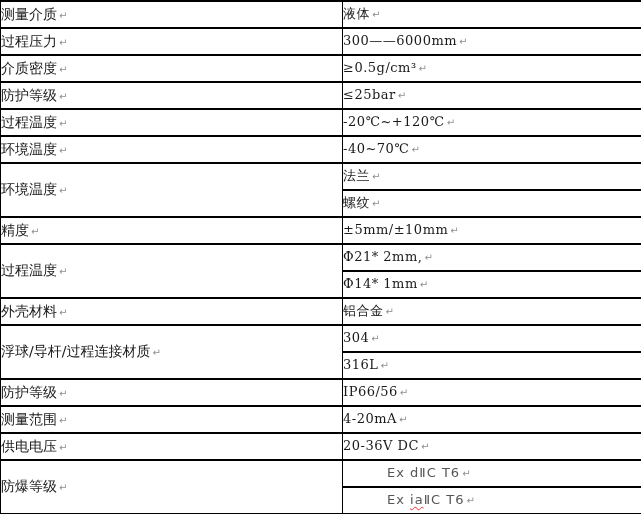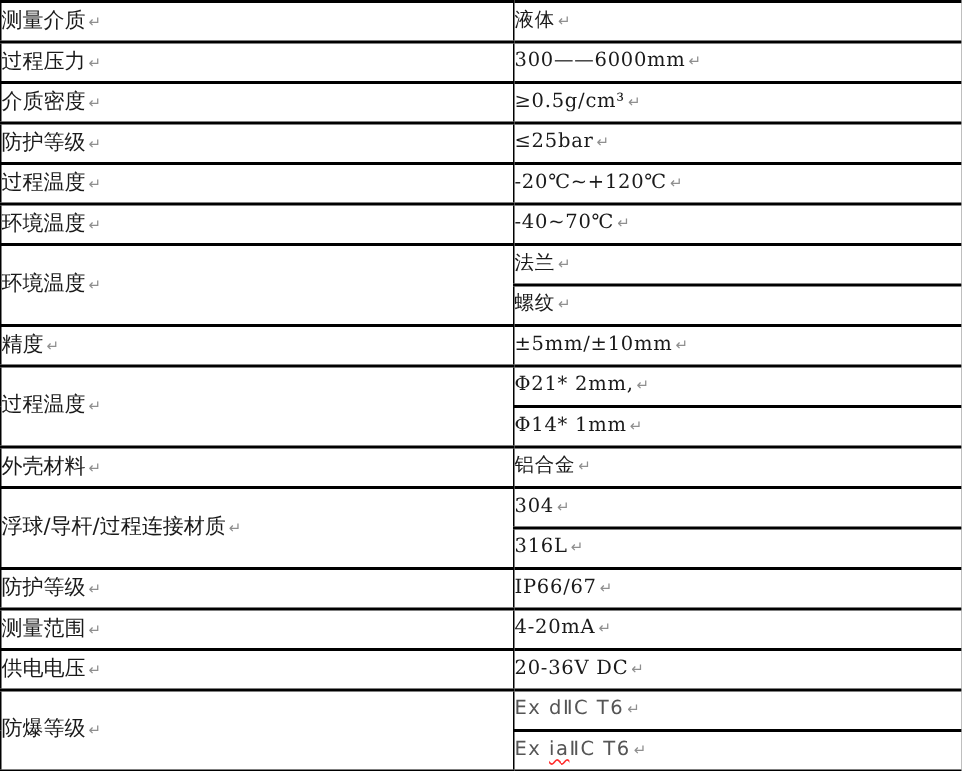--- a/index.html
+++ b/index.html
@@ -32,20 +32,21 @@
     font-family: "DejaVu Serif", "Liberation Serif", serif;
     font-size: 13px;
     letter-spacing: 0.5px;
     margin-left: 15px;
   }
   td.value.ex {
     font-family: "DejaVu Sans", "Liberation Sans", sans-serif;
     color: #555555;
     font-size: 13px;
     letter-spacing: 1px;
+    padding-left: 44px;
   }
   .mark {
     color: #8f8f8f;
     font-size: 10px;
     font-family: "DejaVu Sans", sans-serif;
     letter-spacing: 0;
     margin-left: 2px;
     vertical-align: baseline;
   }
   .squiggle {
@@ -111,21 +112,21 @@
     </tr>
     <tr>
       <td class="label" rowspan="2"><span>浮球/导杆/过程连接材质</span><span class="mark">↵</span></td>
       <td class="value"><span>304</span><span class="mark">↵</span></td>
     </tr>
     <tr>
       <td class="value"><span>316L</span><span class="mark">↵</span></td>
     </tr>
     <tr>
       <td class="label"><span>防护等级</span><span class="mark">↵</span></td>
-      <td class="value"><span>IP66/67</span><span class="mark">↵</span></td>
+      <td class="value"><span>IP66/56</span><span class="mark">↵</span></td>
     </tr>
     <tr>
       <td class="label"><span>测量范围</span><span class="mark">↵</span></td>
       <td class="value"><span>4-20mA</span><span class="mark">↵</span></td>
     </tr>
     <tr>
       <td class="label"><span>供电电压</span><span class="mark">↵</span></td>
       <td class="value"><span>20-36V DC</span><span class="mark">↵</span></td>
     </tr>
     <tr>

